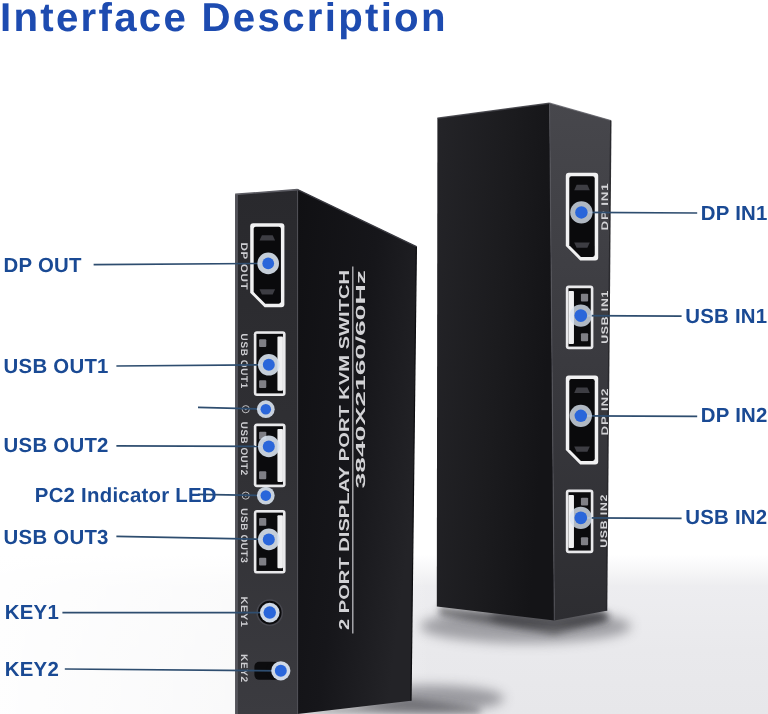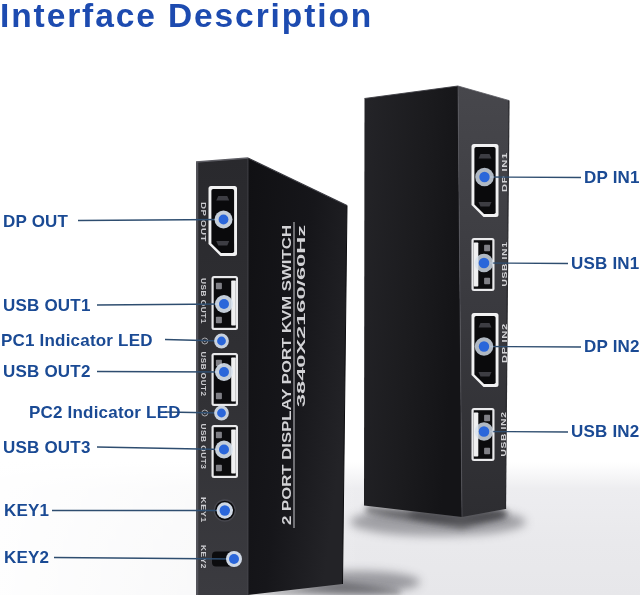--- a/index.html
+++ b/index.html
@@ -252,21 +252,20 @@
         <circle cx="484" cy="431.5" r="9.3" fill="#d9e3f0" opacity="0.8"></circle>
         <circle cx="484" cy="431.5" r="5.3" fill="#2a66da"></circle>
       </g>
     </g>
   </svg>
 
   <h1 class="page-title">Interface Description</h1>
 
   <div class="lbl lbl-l" style="left:3px;top:212.5px;">DP OUT</div>
   <div class="lbl lbl-l" style="left:3px;top:296.5px;">USB OUT1</div>
-  <div class="lbl lbl-l" style="left:1px;top:331.5px;">PC1 Indicator LED</div>
   <div class="lbl lbl-l" style="left:3px;top:363.0px;">USB OUT2</div>
   <div class="lbl lbl-l" style="left:1px;top:403.5px;margin-left:28px;">PC2 Indicator LED</div>
   <div class="lbl lbl-l" style="left:3px;top:438.5px;">USB OUT3</div>
   <div class="lbl lbl-l" style="left:4px;top:502.0px;">KEY1</div>
   <div class="lbl lbl-l" style="left:4px;top:549.0px;">KEY2</div>
   <div class="lbl lbl-r" style="left:584px;top:168.5px;">DP IN1</div>
   <div class="lbl lbl-r" style="left:571px;top:254.5px;">USB IN1</div>
   <div class="lbl lbl-r" style="left:584px;top:338.0px;">DP IN2</div>
   <div class="lbl lbl-r" style="left:571px;top:423.0px;">USB IN2</div>
 

